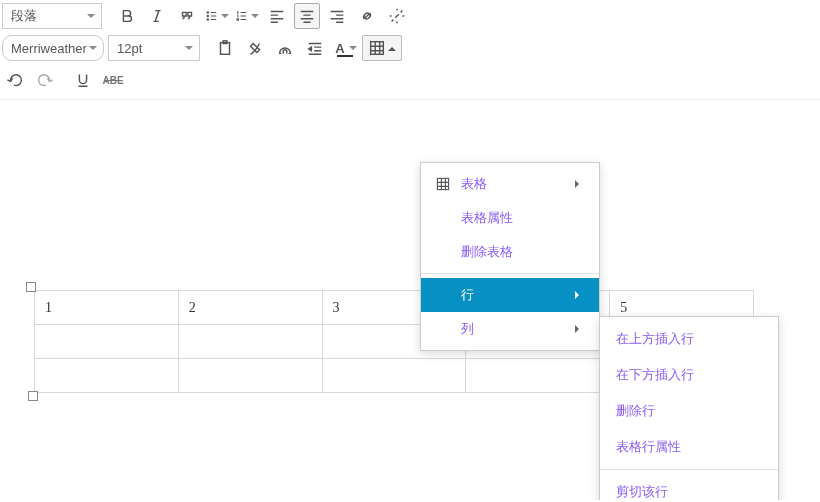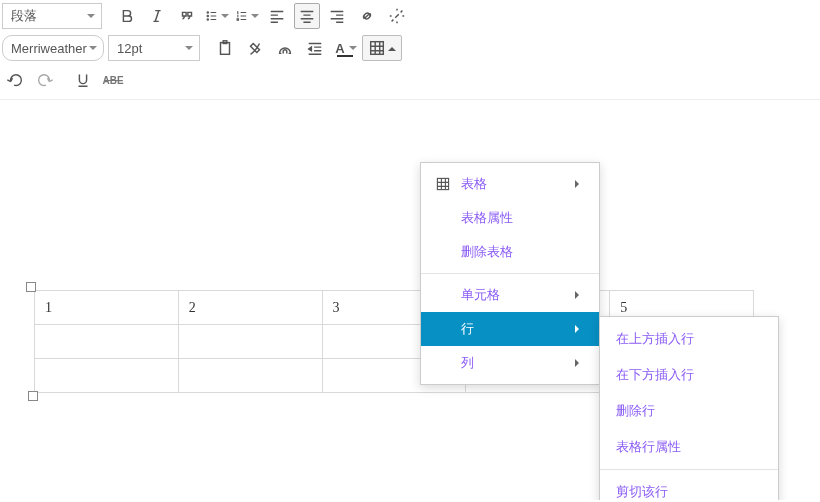--- a/index.html
+++ b/index.html
@@ -217,41 +217,34 @@
           <span>表格属性</span>
         </span>
     </div>
     <div class="menu-item">
       <span style="display:flex;align-items:flex-end;">
           <span class="mi-icon"></span>
           <span>删除表格</span>
         </span>
     </div>
     <div class="menu-sep"></div>
-    <div class="menu-item">
-      <span style="display:flex;align-items:center;">
-          <span class="mi-icon"></span>
-          <span>单元格</span>
+    <div class="menu-item selected">
+      <span style="display:flex;align-items:center;">
+          <span class="mi-icon"></span>
+          <span>行</span>
         </span>
       <span class="arrow"></span>
     </div>
-    <div class="menu-item selected">
-      <span style="display:flex;align-items:center;">
-          <span class="mi-icon"></span>
-          <span>行</span>
+    <div class="menu-item">
+      <span style="display:flex;align-items:center;">
+          <span class="mi-icon"></span>
+          <span>列</span>
         </span>
       <span class="arrow"></span>
     </div>
-    <div class="menu-item">
-      <span style="display:flex;align-items:center;">
-          <span class="mi-icon"></span>
-          <span>列</span>
-        </span>
-      <span class="arrow"></span>
-    </div>
   </div>
 
   <div class="menu menu2">
     <div class="menu-item">
         <span>在上方插入行</span>
       </div>
     <div class="menu-item">
         <span>在下方插入行</span>
       </div>
     <div class="menu-item">

